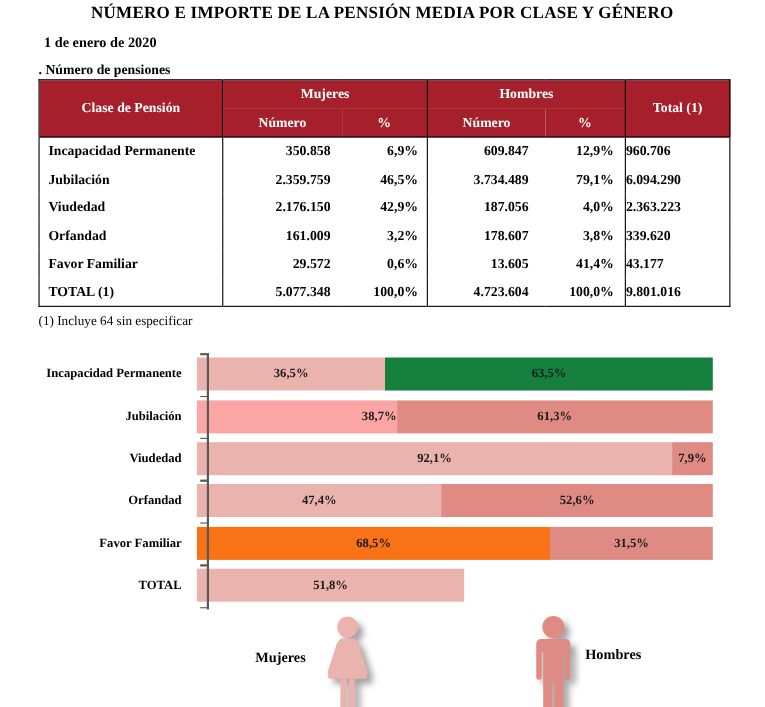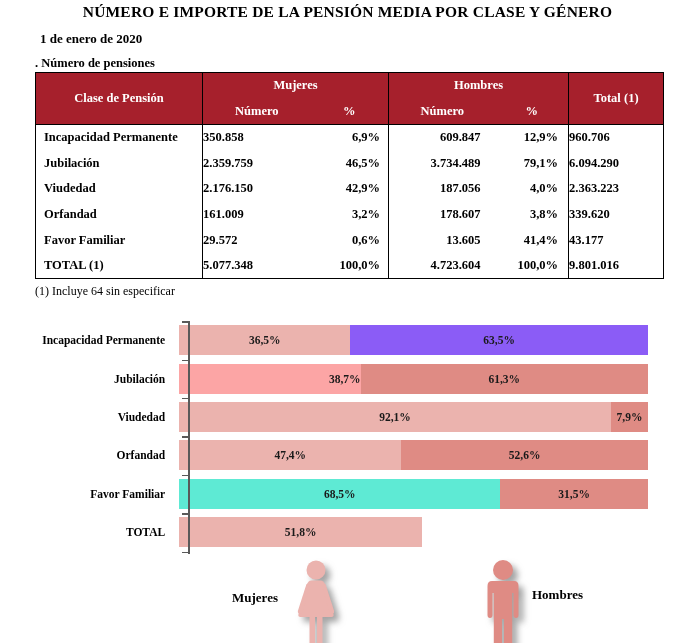--- a/index.html
+++ b/index.html
@@ -19,21 +19,21 @@
   table.pension col.c-mpct  { width:78px; }
   table.pension col.c-hnum  { width:107px; }
   table.pension col.c-hpct  { width:73px; }
   table.pension col.c-tot   { width:95px; }
   table.pension thead th { background:var(--header-red); color:#fff; text-align:center;
     font-size:12.5px; height:26px; font-weight:bold; }
   table.pension thead { border-bottom:1.5px solid #000; }
   .sep-left { border-left:1.2px solid #000; }
   table.pension tbody td { height:25.7px; vertical-align:middle; }
   td.cell-clase { padding-left:8px; text-align:left; }
-  td.cell-mnum { text-align:left; padding-right:10px; }
+  td.cell-mnum { text-align:right; padding-right:10px; }
   td.cell-mpct { text-align:right; padding-right:8px; }
   td.cell-hnum { text-align:right; padding-right:15px; }
   td.cell-hpct { text-align:right; padding-right:10px; }
   td.cell-tot  { text-align:left; padding-right:8px; }
 
   .footnote { margin:5px 0 0 35px; font-size:12px; }
 
   .chart { position:relative; margin:22px 0 0 35px; width:613px; }
   .chart-axis { position:absolute; left:153px; top:0; width:2px; background:var(--axis-gray); }
   .chart-tick { position:absolute; left:147px; width:8px; height:1.5px; background:var(--axis-gray); }
@@ -139,21 +139,21 @@
 
   <div class="chart">
     <div class="chart-axis" style="height: 232.4px;"></div>
     <div id="chart-rows">
         <div class="chart-row">
           <div class="chart-label">Incapacidad Permanente</div>
           <div class="bar-area">
             <div class="bar-seg" style="width: 36.5%; background: rgb(235, 179, 174);">
               <span>36,5%</span>
             </div>
-            <div class="bar-seg" style="width: 63.5%; background: #8b5cf6;">
+            <div class="bar-seg" style="width: 63.5%; background: #15803d;">
               <span>63,5%</span>
             </div>
           </div>
         </div>
         <div class="chart-row">
           <div class="chart-label">Jubilación</div>
           <div class="bar-area">
             <div class="bar-seg" style="width: 38.7%; background: #fca5a5; justify-content: flex-end;">
               <span>38,7%</span>
             </div>
@@ -180,21 +180,21 @@
               <span>47,4%</span>
             </div>
             <div class="bar-seg" style="width: 52.6%; background: rgb(223, 139, 132); justify-content: center;">
               <span>52,6%</span>
             </div>
           </div>
         </div>
         <div class="chart-row">
           <div class="chart-label">Favor Familiar</div>
           <div class="bar-area">
-            <div class="bar-seg" style="width: 68.5%; background: #5eead4;">
+            <div class="bar-seg" style="width: 68.5%; background: #f97316;">
               <span>68,5%</span>
             </div>
             <div class="bar-seg" style="width: 31.5%; background: rgb(223, 139, 132);">
               <span>31,5%</span>
             </div>
           </div>
         </div>
         <div class="chart-row">
           <div class="chart-label">TOTAL</div>
           <div class="bar-area">

